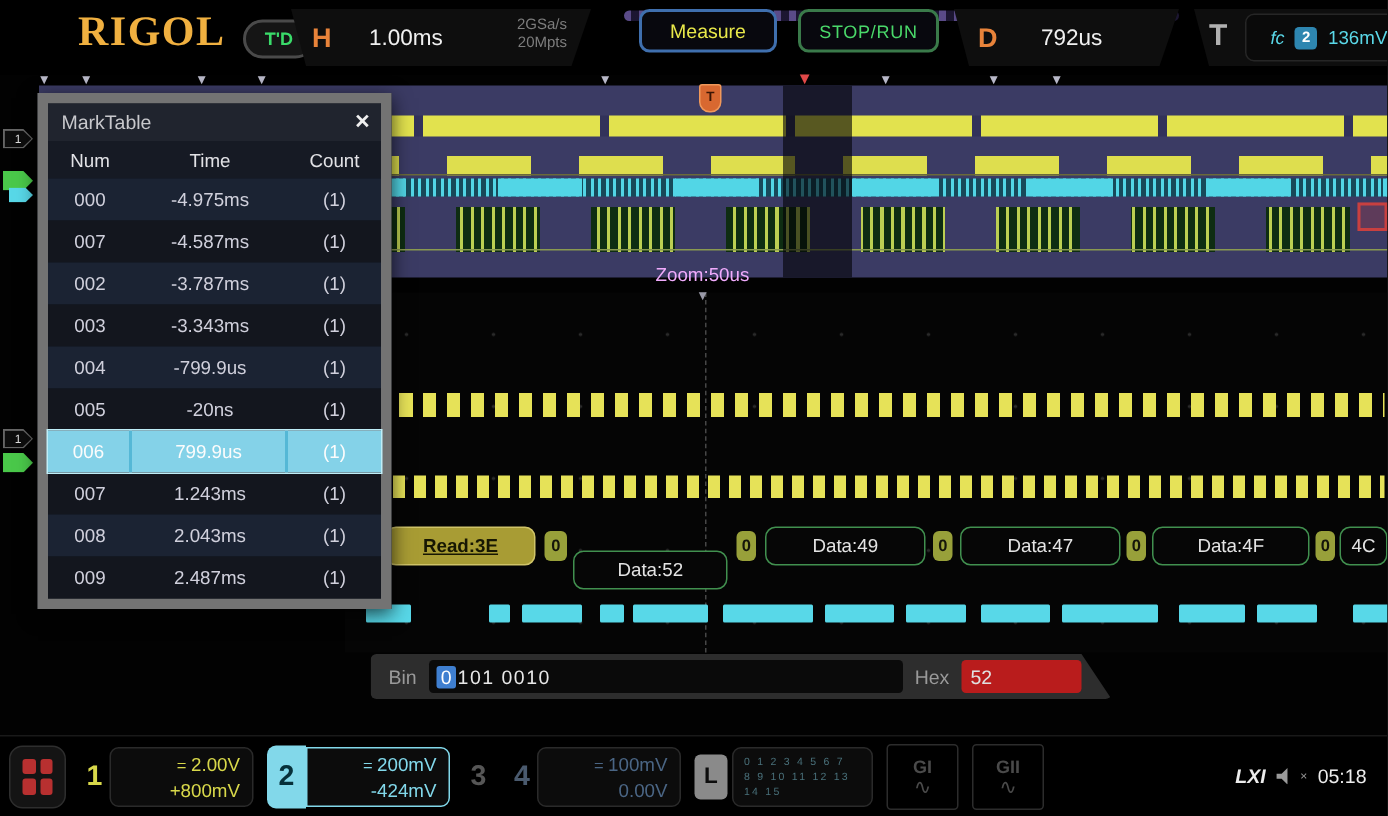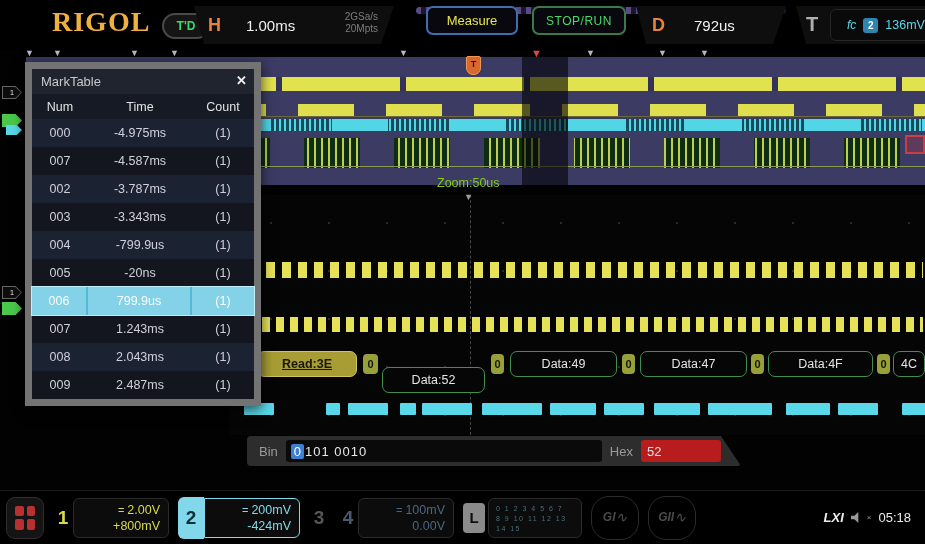--- a/index.html
+++ b/index.html
@@ -53,21 +53,21 @@
   .row-pk{position:absolute;left:8px;right:0;top:81px;height:30px;
         background:
           repeating-linear-gradient(90deg,rgba(0,0,0,0) 0 56px,#3b3b64 56px 90px),
           repeating-linear-gradient(90deg,#bccf52 0 2px,#0e2d12 2px 7px);}
   .pk-line{position:absolute;left:8px;right:0;top:109px;height:1px;background:#8a9a50;}
   .zoom-band{position:absolute;left:496px;top:0;width:46px;height:100%;background:rgba(3,3,6,.62);}
   .chev{position:absolute;top:-2px;color:#b8b8c8;font-size:9px;}
   .trig-flag{position:absolute;left:466px;top:6px;width:13px;height:17px;background:#d86830;border:1px solid #f0985a;
         border-radius:2px 2px 7px 7px;color:#3a1505;font-size:9px;font-weight:bold;text-align:center;line-height:15px;}
   .d-marker{position:absolute;left:531px;top:-3px;color:#e04848;font-size:11px;}
-  .zoom-label{position:absolute;left:437px;top:126px;color:#84cc16;font-size:12.5px;}
+  .zoom-label{position:absolute;left:437px;top:126px;color:#f0abfc;font-size:12.5px;}
 
   .lower{position:absolute;left:230px;right:0;top:145px;height:240px;background:#050505;
         background-image:radial-gradient(#2a2a2a 1px,rgba(0,0,0,0) 1.5px);background-size:58px 48px;background-position:12px 4px;}
   .vline{position:absolute;left:240px;top:0;height:100%;width:0;border-left:1px dashed #474747;}
   .ctr-marker{position:absolute;left:234px;top:-3px;color:#9a9aa8;font-size:9px;}
   .clk1{position:absolute;left:4px;right:2px;top:67px;height:16px;
         background:repeating-linear-gradient(90deg,#e6e258 0 9px,rgba(0,0,0,0) 9px 16px);}
   .clk2{position:absolute;left:4px;right:2px;top:122px;height:15px;
         background:repeating-linear-gradient(90deg,#e6e258 0 8px,rgba(0,0,0,0) 8px 14px);}
   .decode{position:absolute;left:0;right:0;top:156px;height:28px;}
@@ -125,22 +125,22 @@
   .ch1 .ch-num,.ch1 .ch-box{color:#d8d84a;}
   .ch2 .ch-num{width:26px;height:42px;background:#82d8ea;color:#06303a;border-radius:6px 0 0 6px;
         display:flex;align-items:center;justify-content:center;}
   .ch2 .ch-box{border-color:#82d8ea;color:#82d8ea;border-radius:0 6px 6px 0;}
   .ch3 .ch-num{color:#565656;}  .ch3 .ch-box{color:#8a5868;}
   .ch4 .ch-num{color:#4a5a6e;}  .ch4 .ch-box{color:#4a6584;}
   .ltile{width:22px;height:30px;background:#8a8a8a;color:#0c0c0c;font-weight:bold;font-size:15px;border-radius:4px;
         display:flex;align-items:center;justify-content:center;margin-right:3px;}
   .lbox{width:94px;height:40px;background:#0c0c0c;border:1px solid #2a2a2a;border-radius:6px;
         padding:5px 7px;box-sizing:border-box;color:#49707a;font-size:7px;letter-spacing:1.5px;line-height:10px;cursor:pointer;}
-  .gbox{width:46px;height:42px;border:1px solid #2c2c2c;border-radius:18px;color:#4a4a4a;cursor:pointer;
-        display:flex;align-items:center;justify-content:center;line-height:13px;font-style:italic;}
+  .gbox{width:46px;height:42px;border:1px solid #2c2c2c;border-radius:3px;color:#4a4a4a;cursor:pointer;
+        display:flex;flex-direction:column;align-items:center;justify-content:center;line-height:13px;}
   .gbox .glab{font-size:12px;font-weight:bold;}
   .gbox .gwave{font-size:14px;}
   .status{margin-left:auto;display:flex;align-items:center;gap:7px;padding-right:8px;}
   .lxi{color:#ececec;font-size:13px;font-weight:bold;font-style:italic;}
   .mute{width:13px;height:11px;background:#9a9a9a;
         clip-path:polygon(0 35%,28% 35%,58% 0,58% 100%,28% 65%,0 65%);}
   .mute-x{color:#9a9a9a;font-size:8px;margin-left:-4px;}
   .clock{color:#ececec;font-size:13px;}
 </style>
 </head>

